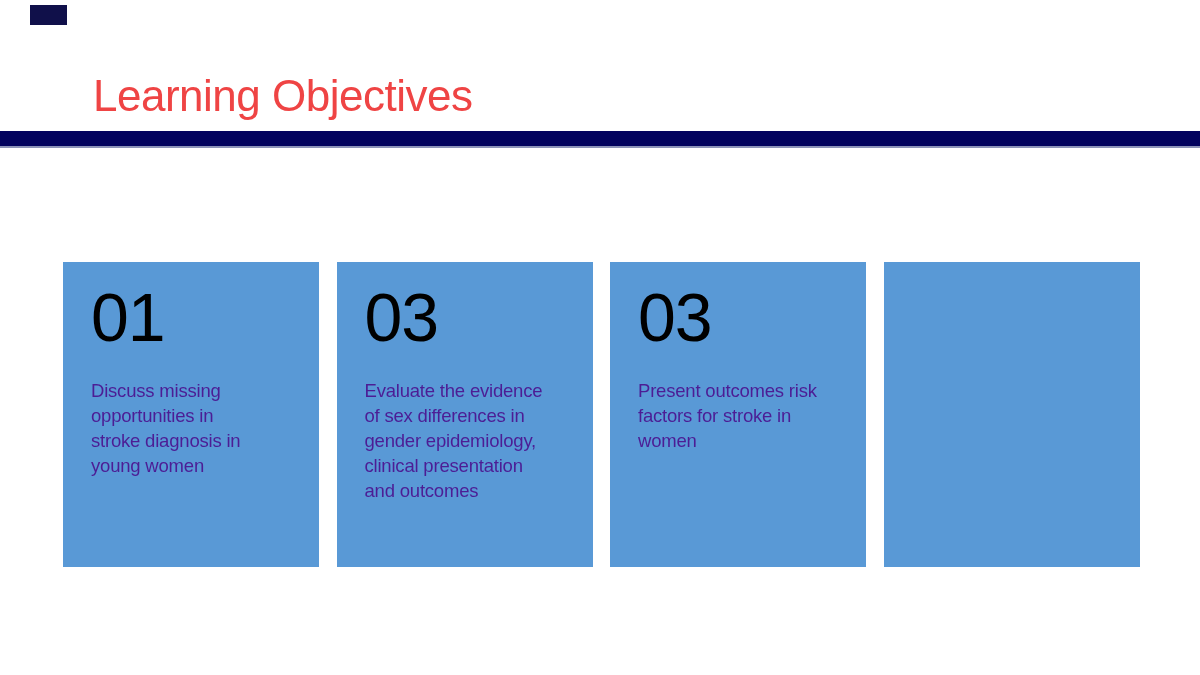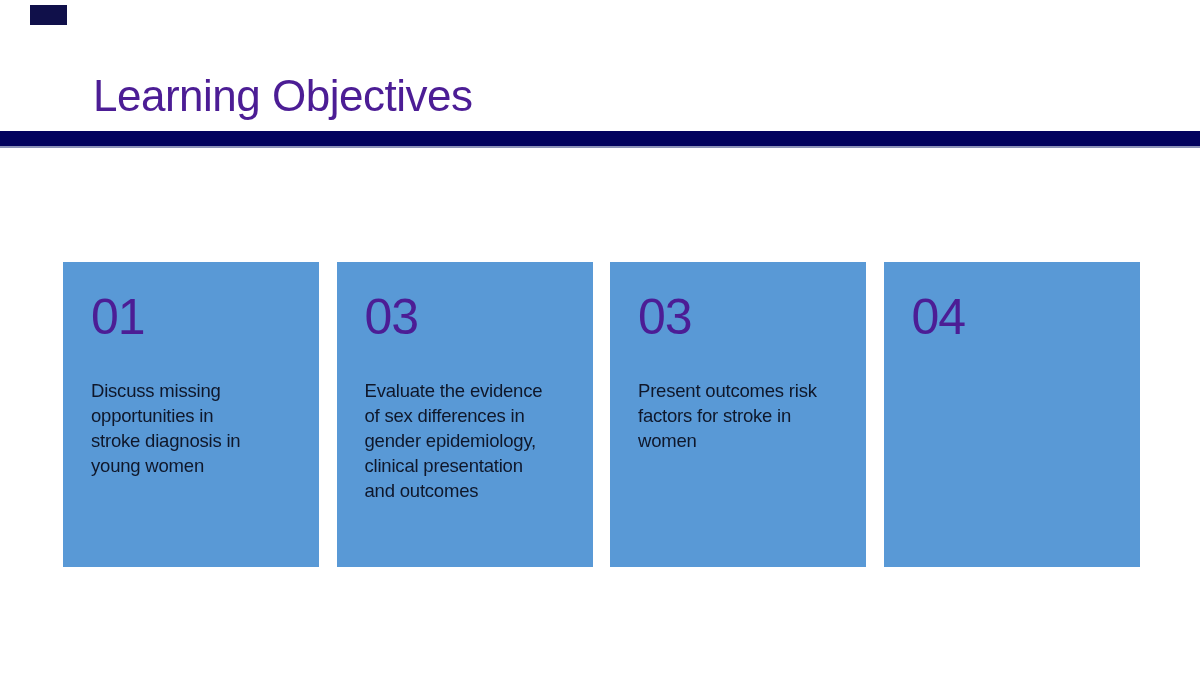--- a/index.html
+++ b/index.html
@@ -24,21 +24,21 @@
     background: #10104a;
   }
   .slide-title {
     position: absolute;
     left: 93px;
     top: 71px;
     font-size: 44px;
     line-height: 1.15;
     font-weight: 400;
     letter-spacing: -0.5px;
-    color: #4c1d95;
+    color: #ef4444;
     white-space: nowrap;
   }
   .divider-bar {
     position: absolute;
     left: 0;
     top: 131px;
     width: 1200px;
     height: 17px;
     background: #03035e;
     border-bottom: 2px solid #8c93b8;
@@ -54,32 +54,32 @@
   }
   .objective-card {
     width: 256px;
     height: 305px;
     background: #5999d6;
     color: #ffffff;
     padding: 17px 27px 0 28px;
     flex: 0 0 auto;
   }
   .card-number {
-    font-size: 50px;
+    font-size: 68px;
     line-height: 76px;
     font-weight: 300;
     letter-spacing: -1px;
-    color: #4c1d95;
+    color: #000000;
   }
   .card-text {
     margin-top: 23px;
     font-size: 18.5px;
     line-height: 25px;
     letter-spacing: -0.2px;
-    color: #0f172a;
+    color: #4c1d95;
     white-space: pre-line;
   }
 </style>
 </head>
 <body>
 
 <div class="slide">
 
   <div class="corner-mark"></div>
 
@@ -107,17 +107,16 @@
     </div>
 
     <div class="objective-card">
       <div class="card-number">03</div>
       <div class="card-text">Present outcomes risk
 factors for stroke in
 women</div>
     </div>
 
     <div class="objective-card">
-      <div class="card-number">04</div>
     </div>
 
   </div>
 </div>
 
 </body></html>

